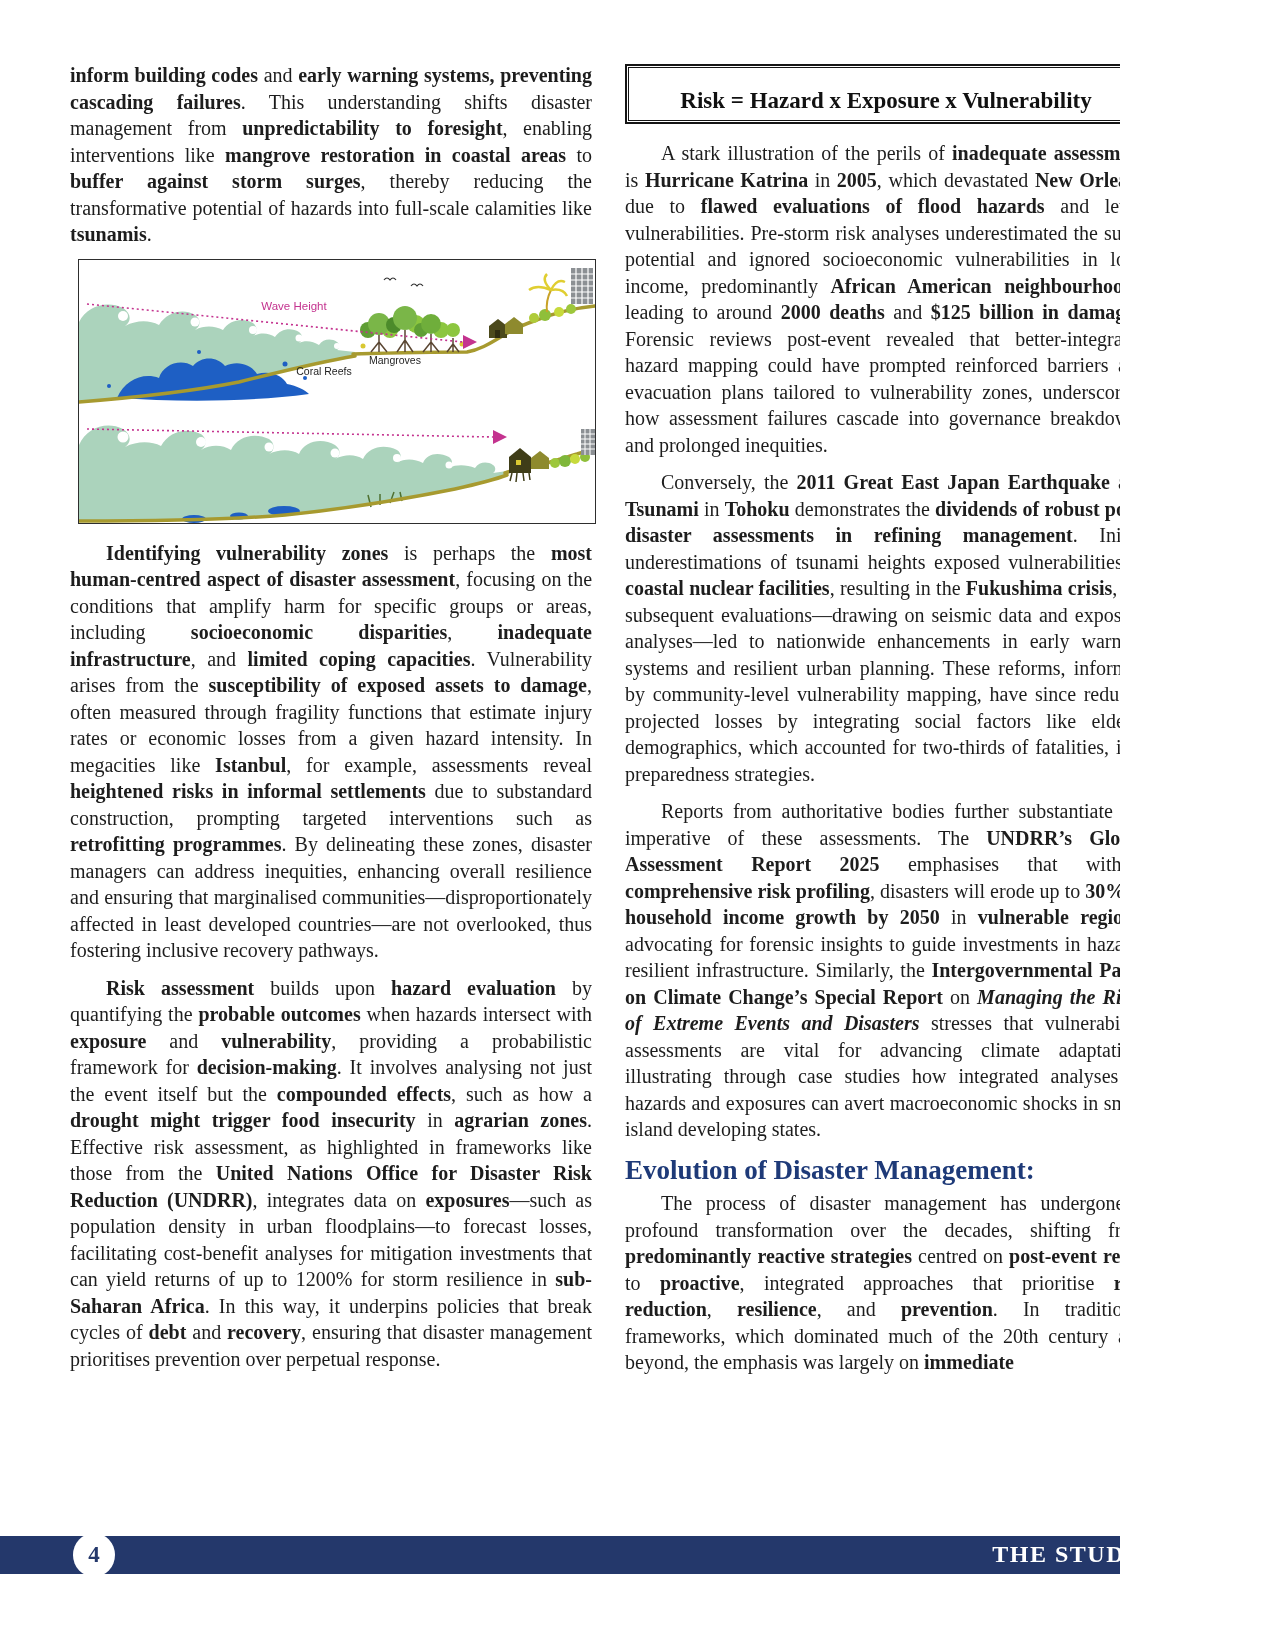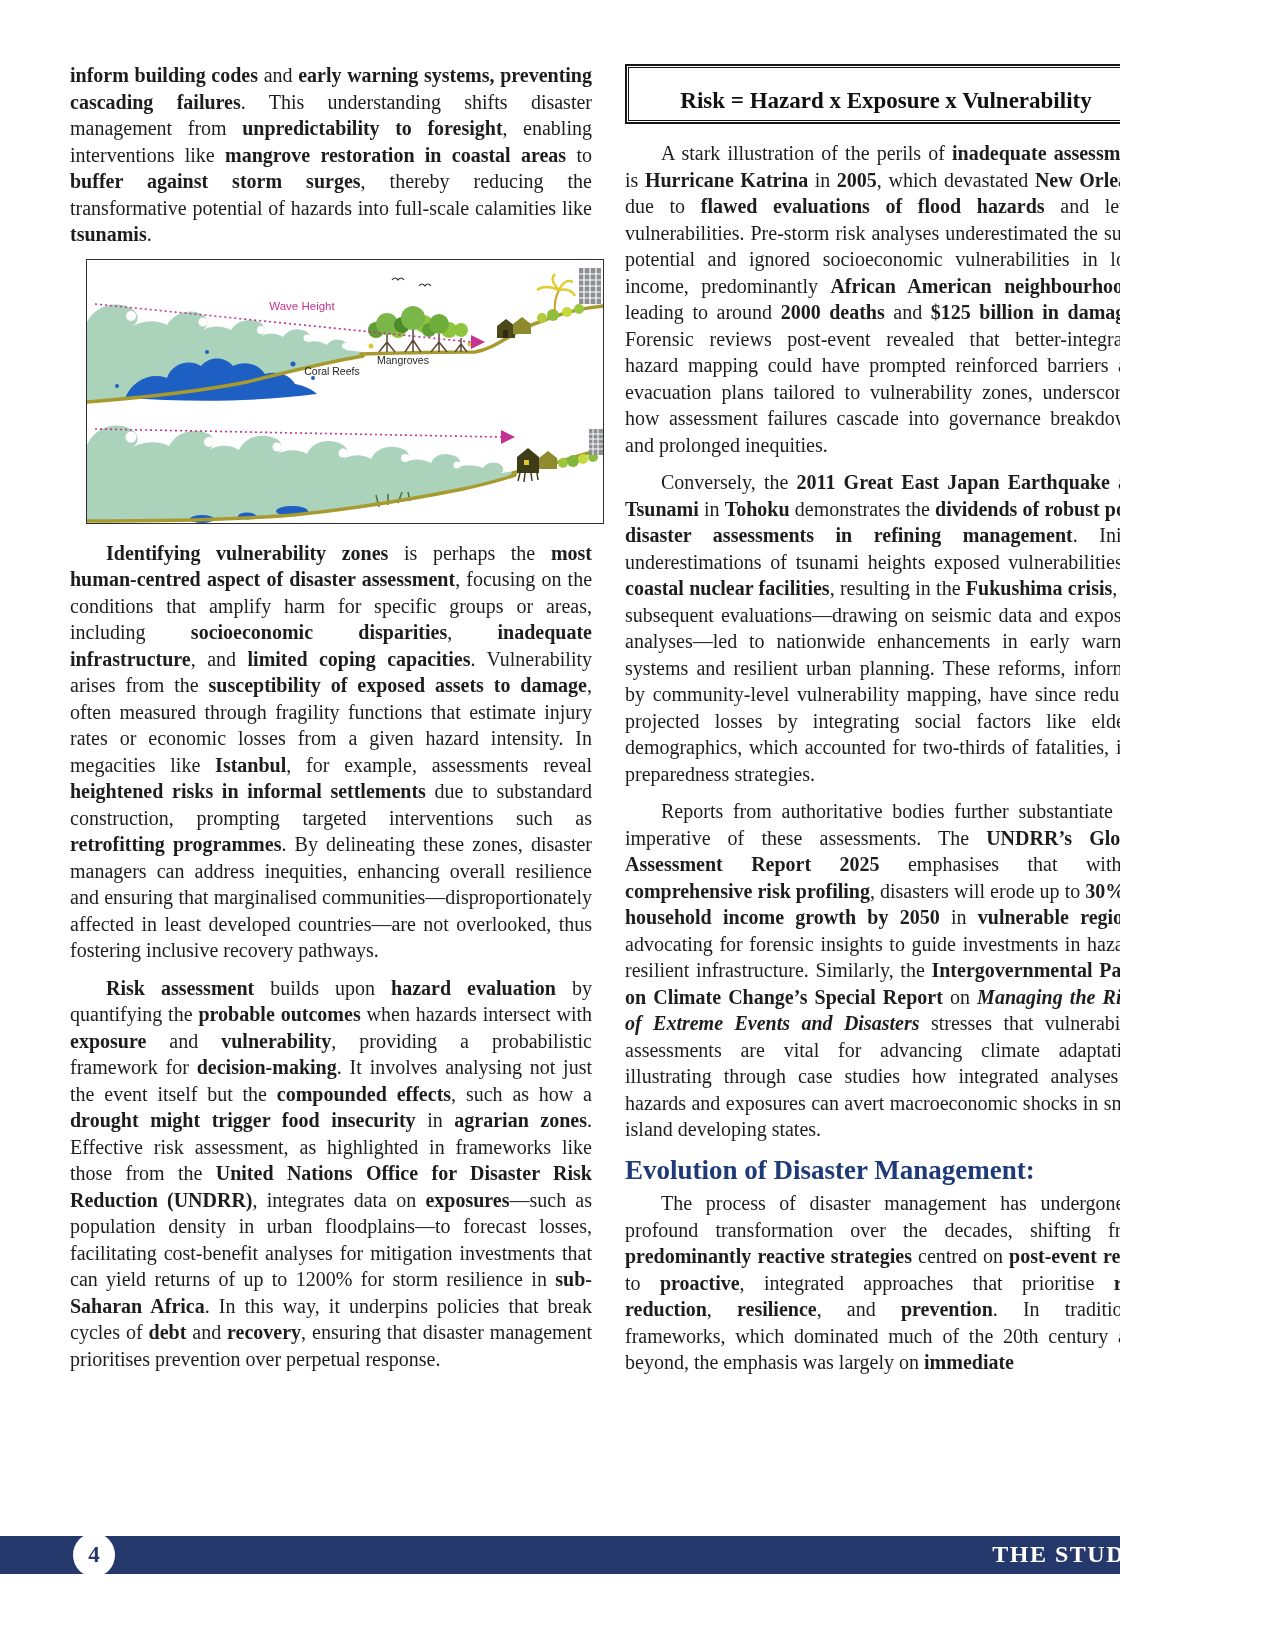--- a/index.html
+++ b/index.html
@@ -38,21 +38,21 @@
   .fig-label{font-family:"Liberation Sans","DejaVu Sans",sans-serif;}
 </style>
 </head>
 <body>
 
 <div class="page">
 
   <div class="col left">
     <p class="para"><b>inform building codes</b> and <b>early warning systems, preventing cascading failures</b>. This understanding shifts disaster management from <b>unpredictability to foresight</b>, enabling interventions like <b>mangrove restoration in coastal areas</b> to <b>buffer against storm surges</b>, thereby reducing the transformative potential of hazards into full-scale calamities like <b>tsunamis</b>.</p>
 
-    <figure class="fig" style="margin:0 0 16px 16px;">
+    <figure class="fig" style="margin:0 0 16px 8px;">
       <svg width="516" height="263" viewBox="0 0 516 263">
 
         <g>
 
           <path fill="#ABD3BC" d="M0,62
             C8,46 28,40 44,48 C52,53 53,61 46,66 C58,60 70,60 80,65
             C88,52 104,48 116,55 C122,59 122,66 116,70 C126,65 136,66 144,70
             C150,60 164,57 174,63 C179,67 179,73 174,76 C182,72 190,73 196,77
             C201,69 212,67 220,72 C224,75 224,80 220,83 C226,80 234,81 240,85
             C244,79 252,78 258,82 C261,84 261,88 258,90 L276,92 L276,96

